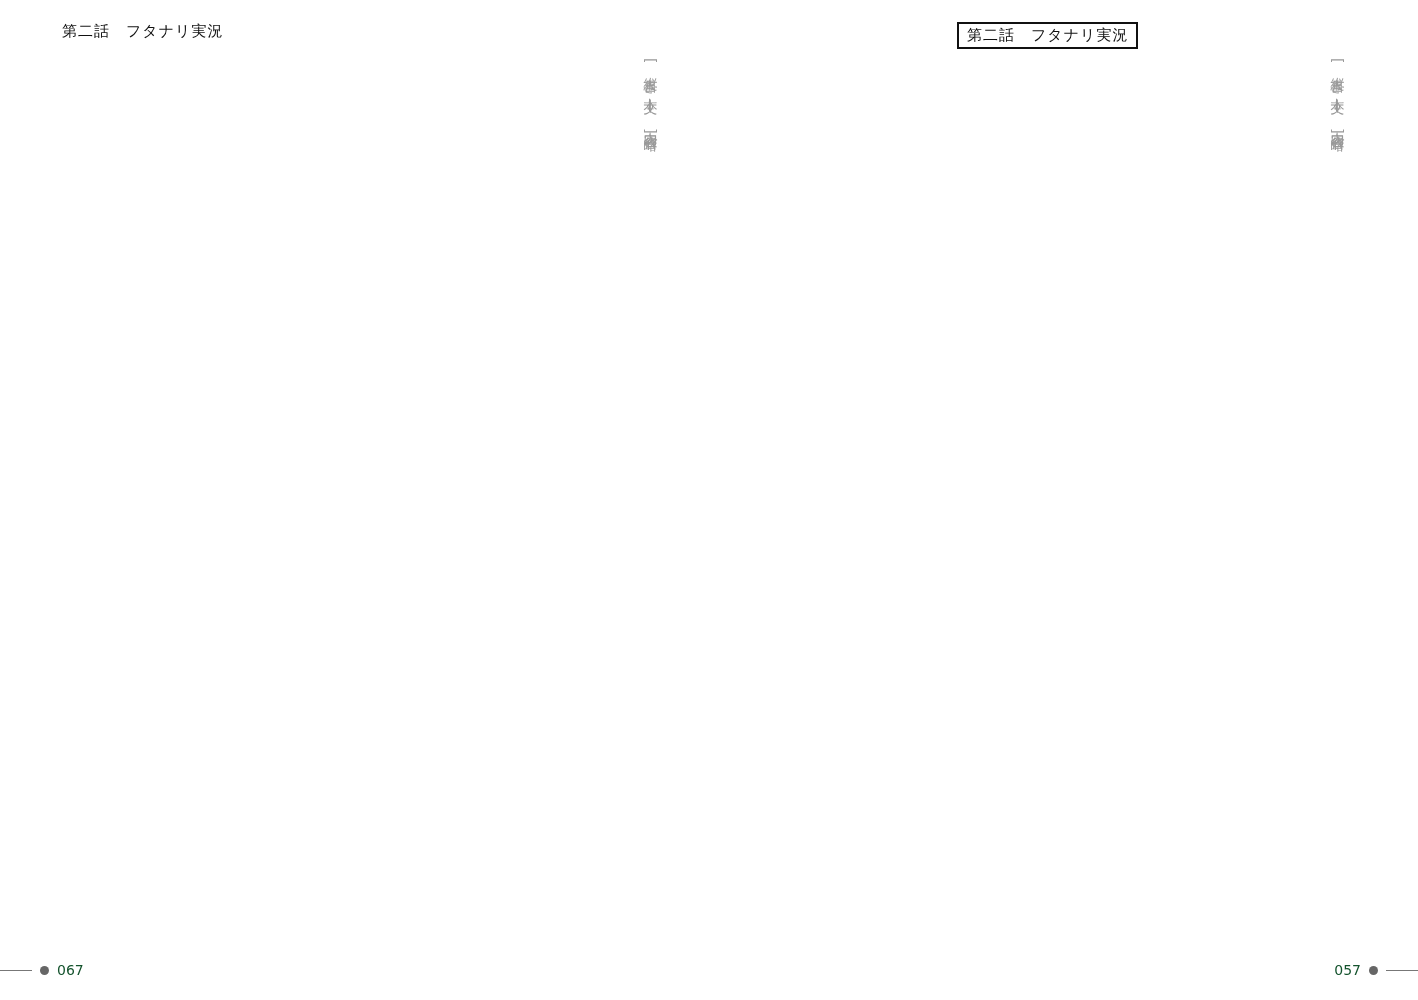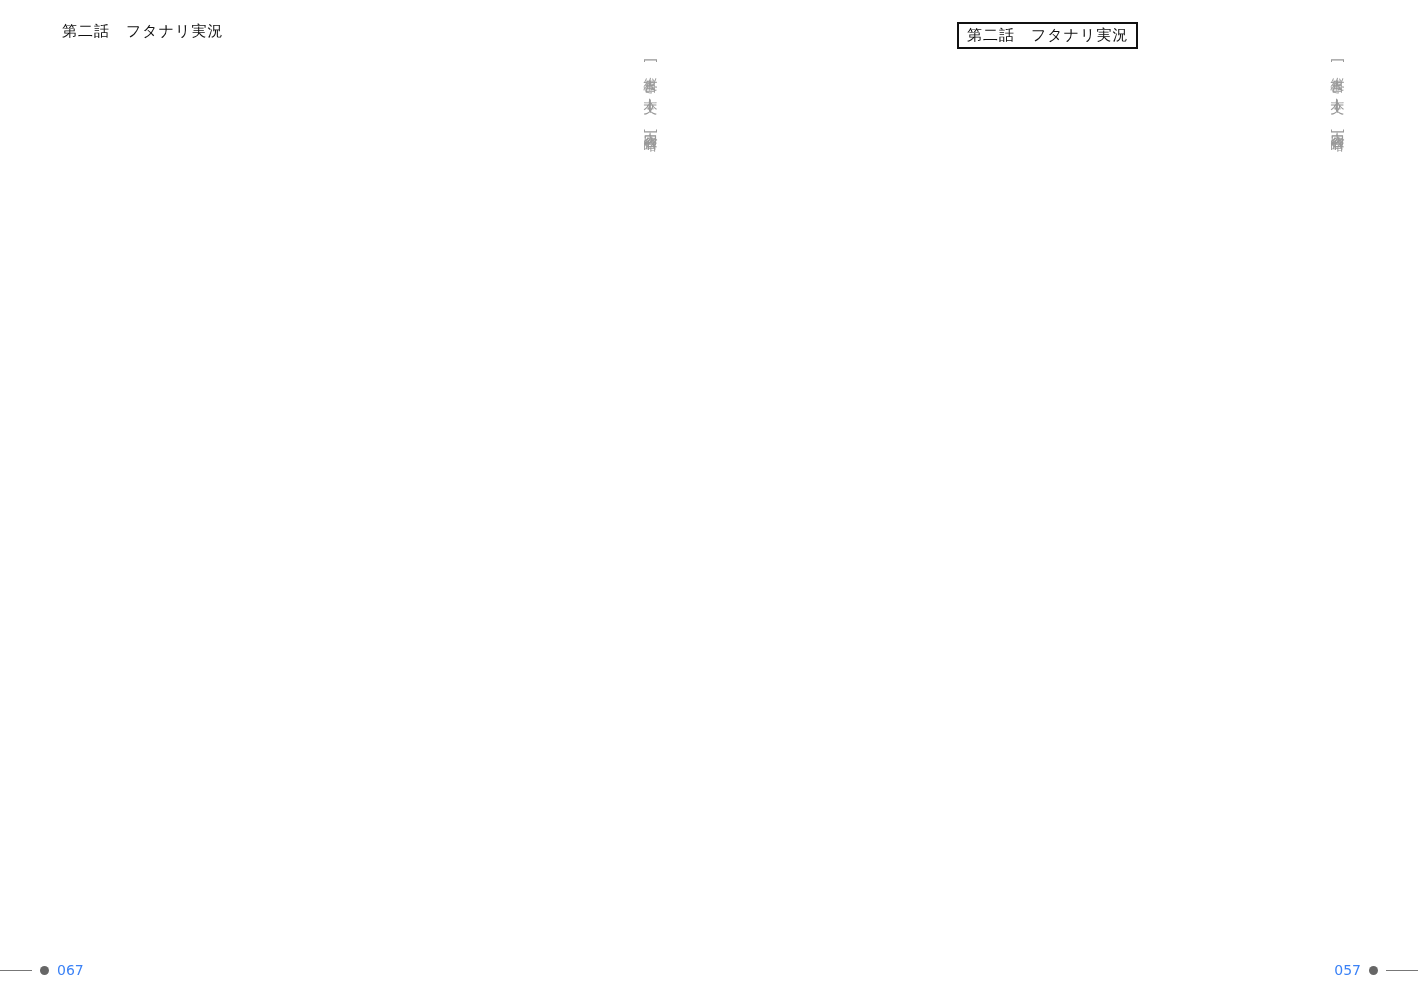--- a/index.html
+++ b/index.html
@@ -12,21 +12,21 @@
     .page.left .running-head { left: 62px; }
     .page.right .running-head { left: 248px; top: 22px; border: 2px solid #111;
            padding: 2px 8px; }
     .body-text { position: absolute; top: 58px; height: 880px;
            writing-mode: vertical-rl; font-size: 21px; line-height: 37px;
            letter-spacing: 2px; color: #222; }
     .page.left .body-text { right: 40px; width: 620px; }
     .page.right .body-text { right: 62px; width: 590px; }
     .placeholder { color: #999; font-family: "DejaVu Sans", sans-serif; font-size: 14px; }
     .folio { position: absolute; top: 962px; display: flex; align-items: center;
-           font-family: "DejaVu Sans", sans-serif; font-size: 14px; color: #3b82f6; }
+           font-family: "DejaVu Sans", sans-serif; font-size: 14px; color: #14532d; }
     .folio .rule { width: 32px; height: 1px; background: #777; }
     .folio .dot { width: 9px; height: 9px; border-radius: 50%; background: #666; margin: 0 8px; }
     .page.left .folio { left: 0; }
     .page.right .folio { right: 0; flex-direction: row-reverse; }
   </style>
 </head>
 <body>
 
 <div class="page left">
   <div class="running-head">第二話　フタナリ実況</div>

